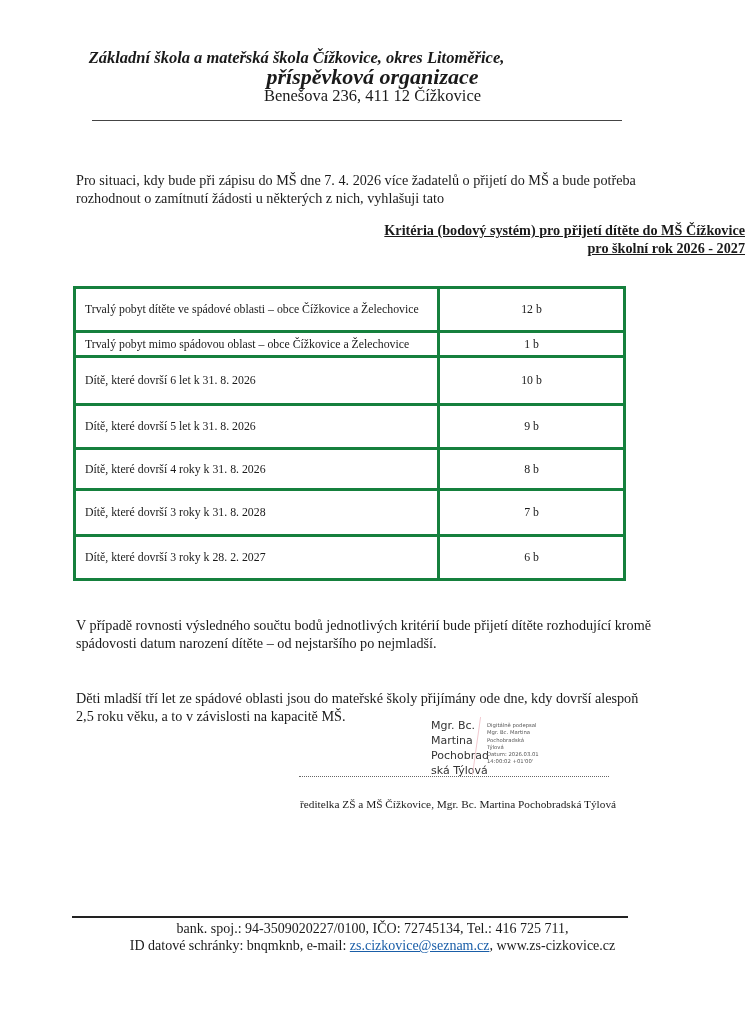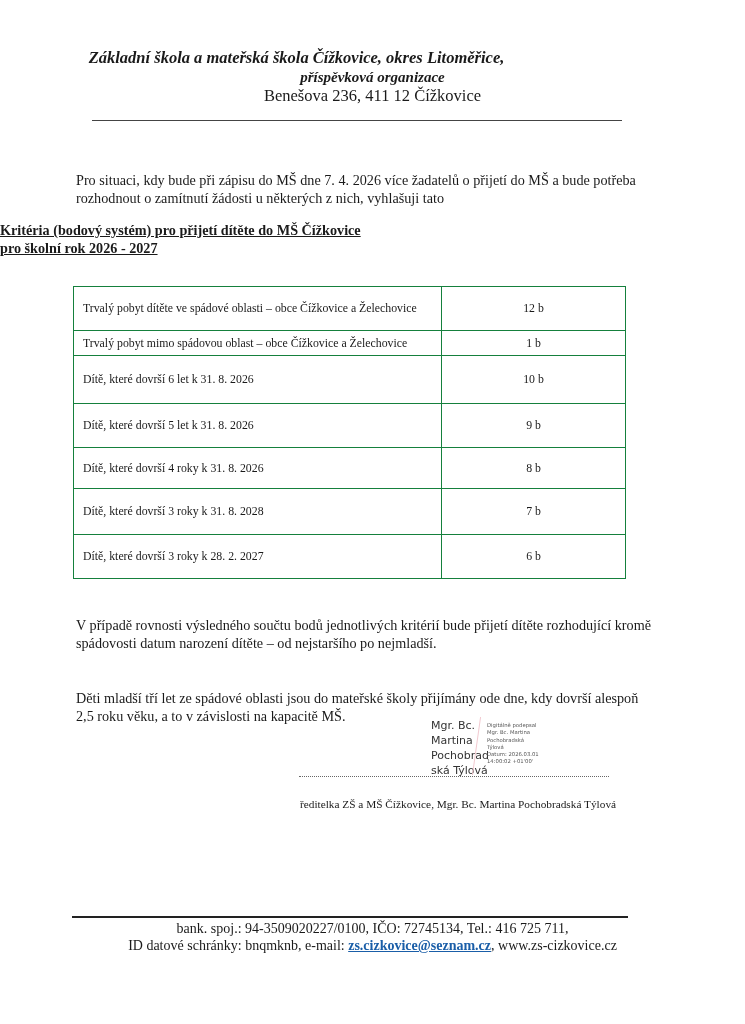--- a/index.html
+++ b/index.html
@@ -8,43 +8,43 @@
     overflow: hidden; color: #1a1a1a;
     font-family: "Liberation Serif", "DejaVu Serif", serif;
   }
   .abs { position: absolute; }
   .hdr-line1 {
     left: 0; width: 593px; top: 48px; text-align: center;
     font-size: 16.5px; font-weight: bold; font-style: italic; line-height: 20px;
   }
   .hdr-line2 {
     left: 0; width: 745px; top: 67px; text-align: center;
-    font-size: 15px; font-weight: bold; font-style: italic; line-height: 20px;
+    font-size: 22px; font-weight: bold; font-style: italic; line-height: 20px;
   }
   .hdr-line3 {
     left: 0; width: 745px; top: 86px; text-align: center;
     font-size: 16.5px; line-height: 20px;
   }
   .hdr-rule {
     left: 92px; width: 530px; top: 120px; height: 0;
     border-top: 1px solid #444;
   }
   .intro {
     left: 76px; width: 570px; top: 171px; font-size: 14.2px; line-height: 18px;
   }
   .crit-title {
-    left: 0; width: 745px; text-align: left; font-weight: bold;
+    left: 0; width: 745px; text-align: right; font-weight: bold;
     font-size: 14.2px; line-height: 18px; text-decoration: underline;
   }
   table.crit {
     position: absolute; left: 73px; top: 286px; width: 553px;
     border-collapse: collapse; font-size: 11.8px;
   }
   table.crit td {
-    border: 1px solid #15803d; padding: 0 0 0 9px; vertical-align: middle; margin-top: 28px;
+    border: 3px solid #15803d; padding: 0 0 0 9px; vertical-align: middle; margin-top: 28px;
   }
   table.crit td.val { text-align: center; padding: 0; width: 183px; }
   .para {
     left: 76px; width: 575px; font-size: 14.2px; line-height: 18px; margin-top: 12px;
   }
   .sig-name {
     left: 431px; top: 718px; font-family: "DejaVu Sans", sans-serif;
     font-size: 11px; line-height: 15px; color: #333;
   }
   .sig-mark {
@@ -62,21 +62,21 @@
   .sig-role {
     left: 300px; top: 797px; font-size: 11.3px; line-height: 14px;
   }
   .foot-rule {
     left: 72px; width: 556px; top: 916px; height: 0;
     border-top: 2px solid #222;
   }
   .foot {
     left: 0; width: 745px; text-align: center; font-size: 14px; line-height: 18px;
   }
-  .foot a { color: #1a5ea8; text-decoration: underline; font-weight: bold; }
+  .foot a { color: #1a5ea8; text-decoration: underline; }
 </style>
 </head>
 <body>
 
 <div class="abs hdr-line1">Základní škola a mateřská škola Čížkovice, okres Litoměřice,</div>
 <div class="abs hdr-line2">příspěvková organizace</div>
 <div class="abs hdr-line3">Benešova 236, 411 12 Čížkovice</div>
 <div class="abs hdr-rule"></div>
 
 <div class="abs intro">Pro situaci, kdy bude při zápisu do MŠ dne 7. 4. 2026 více žadatelů o přijetí do MŠ a bude potřeba rozhodnout o zamítnutí žádosti u některých z nich, vyhlašuji tato</div>

